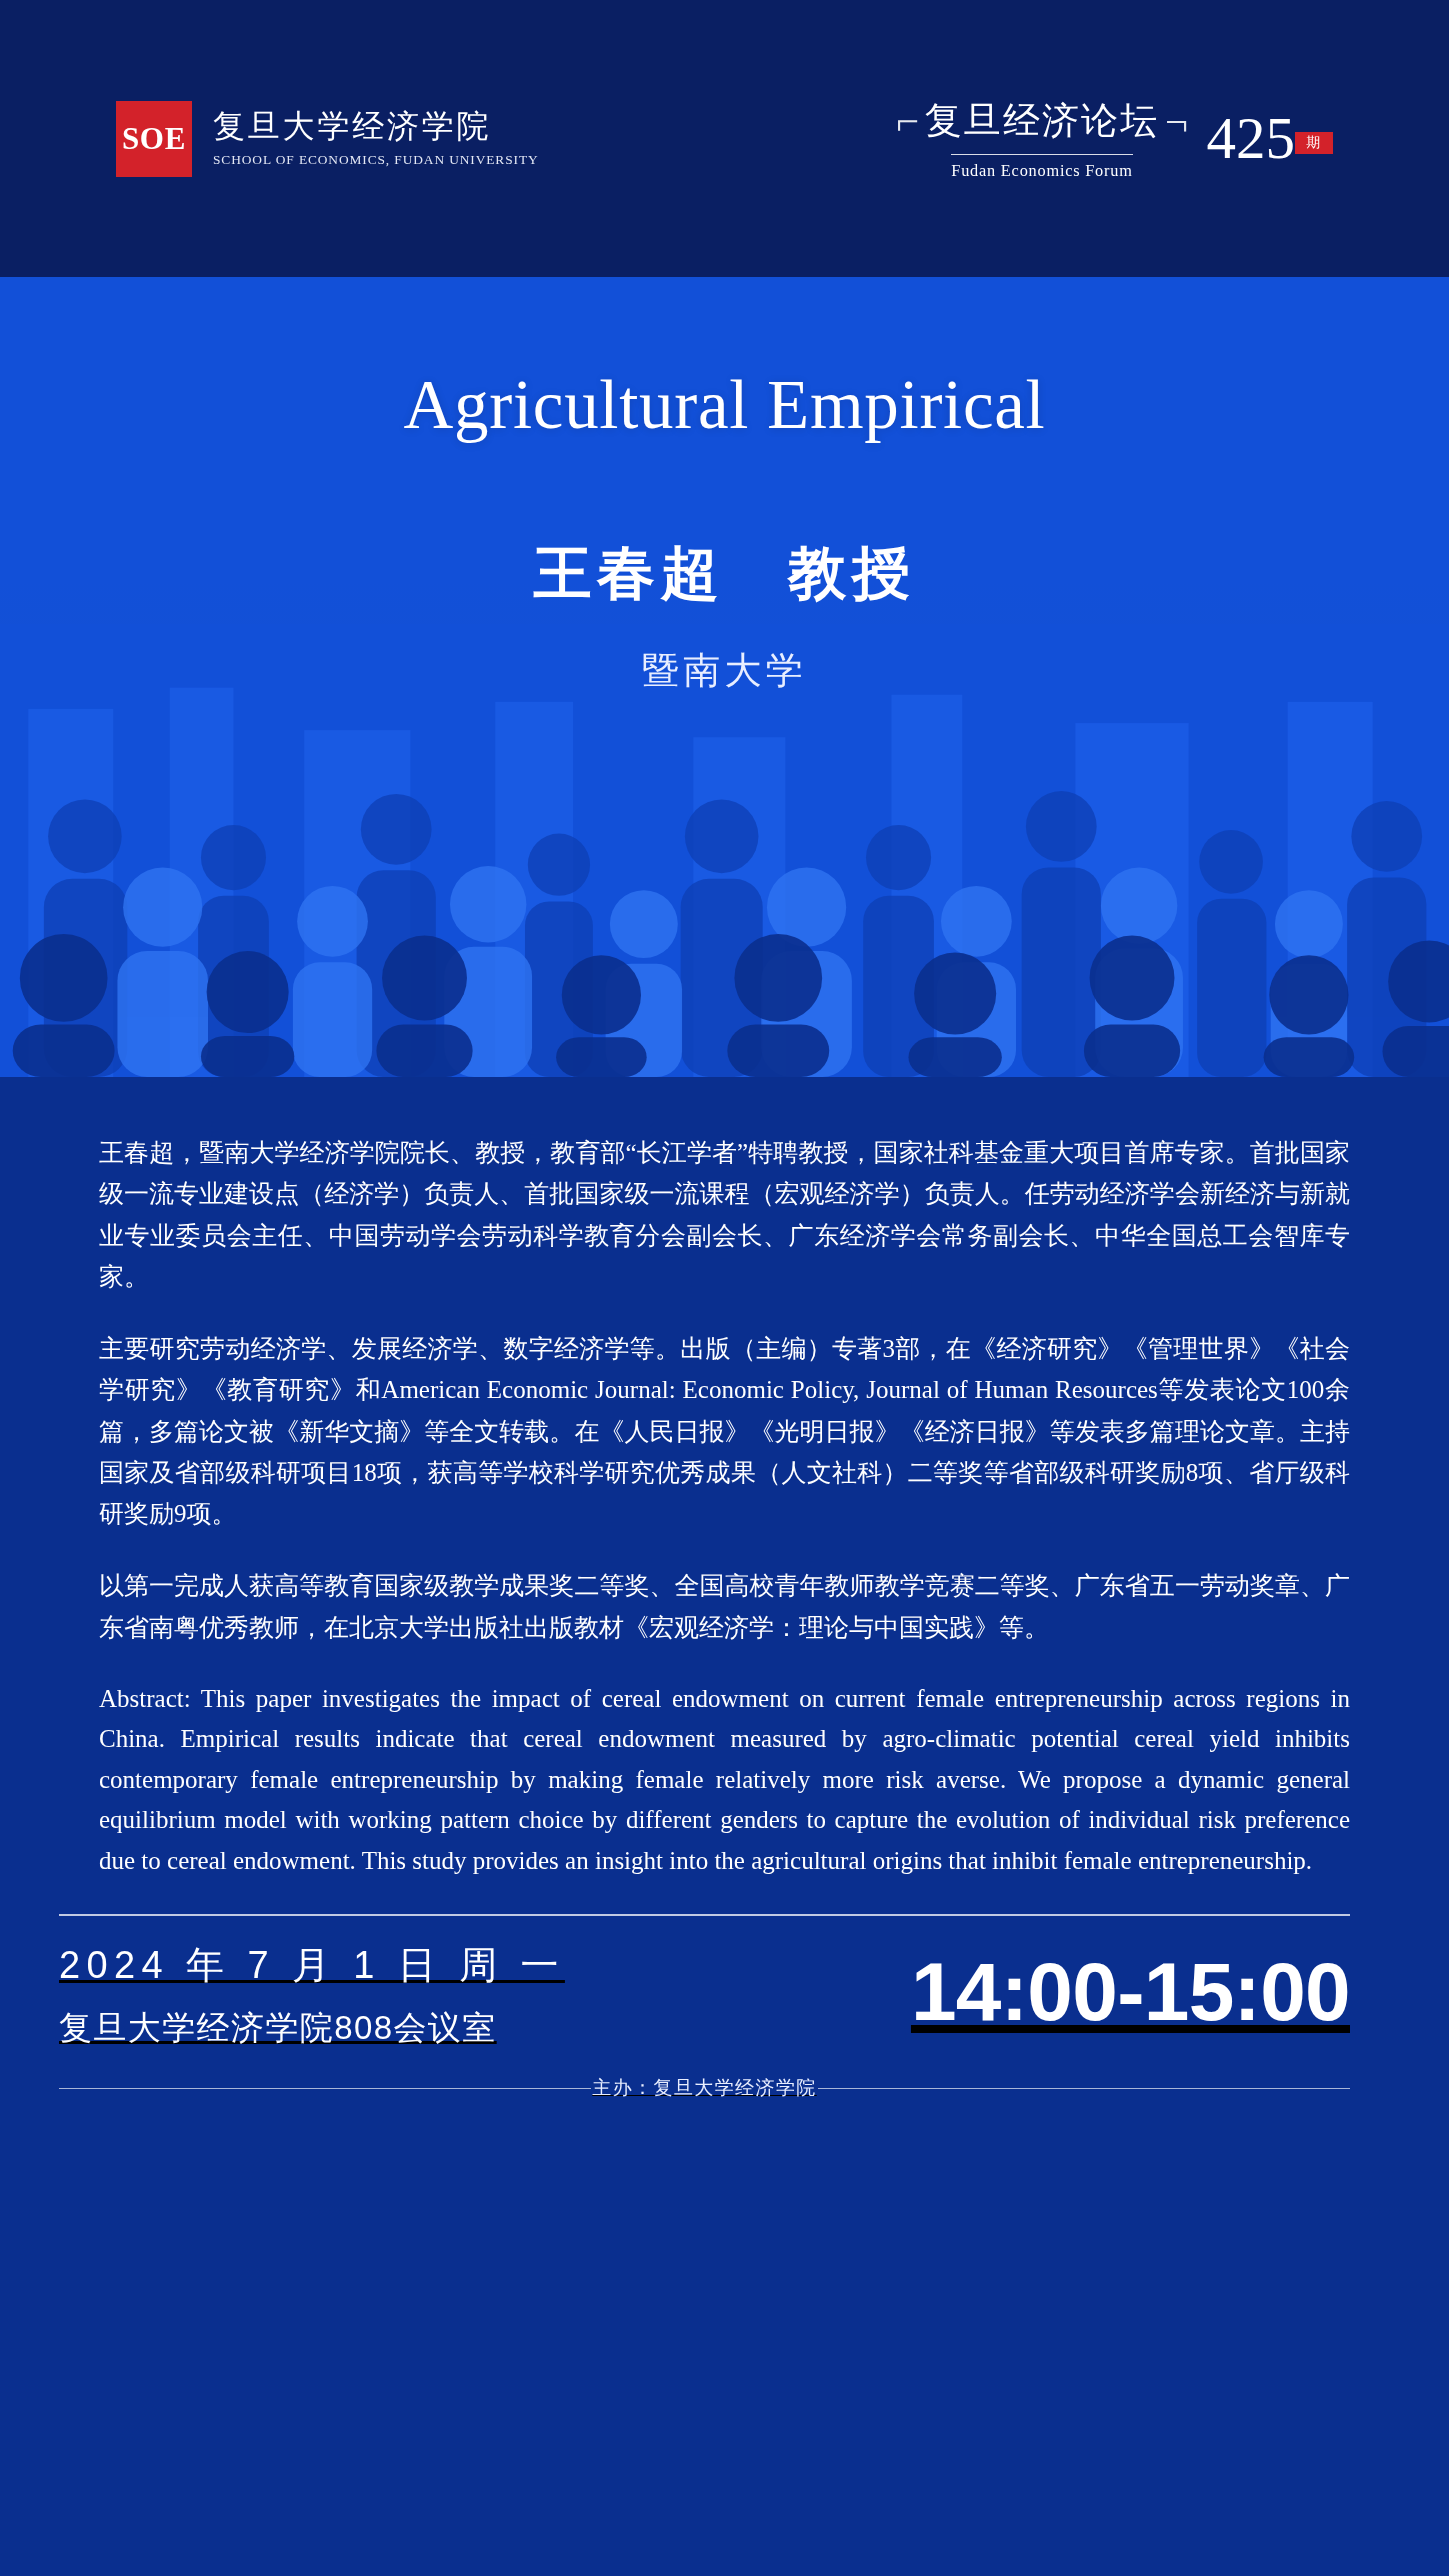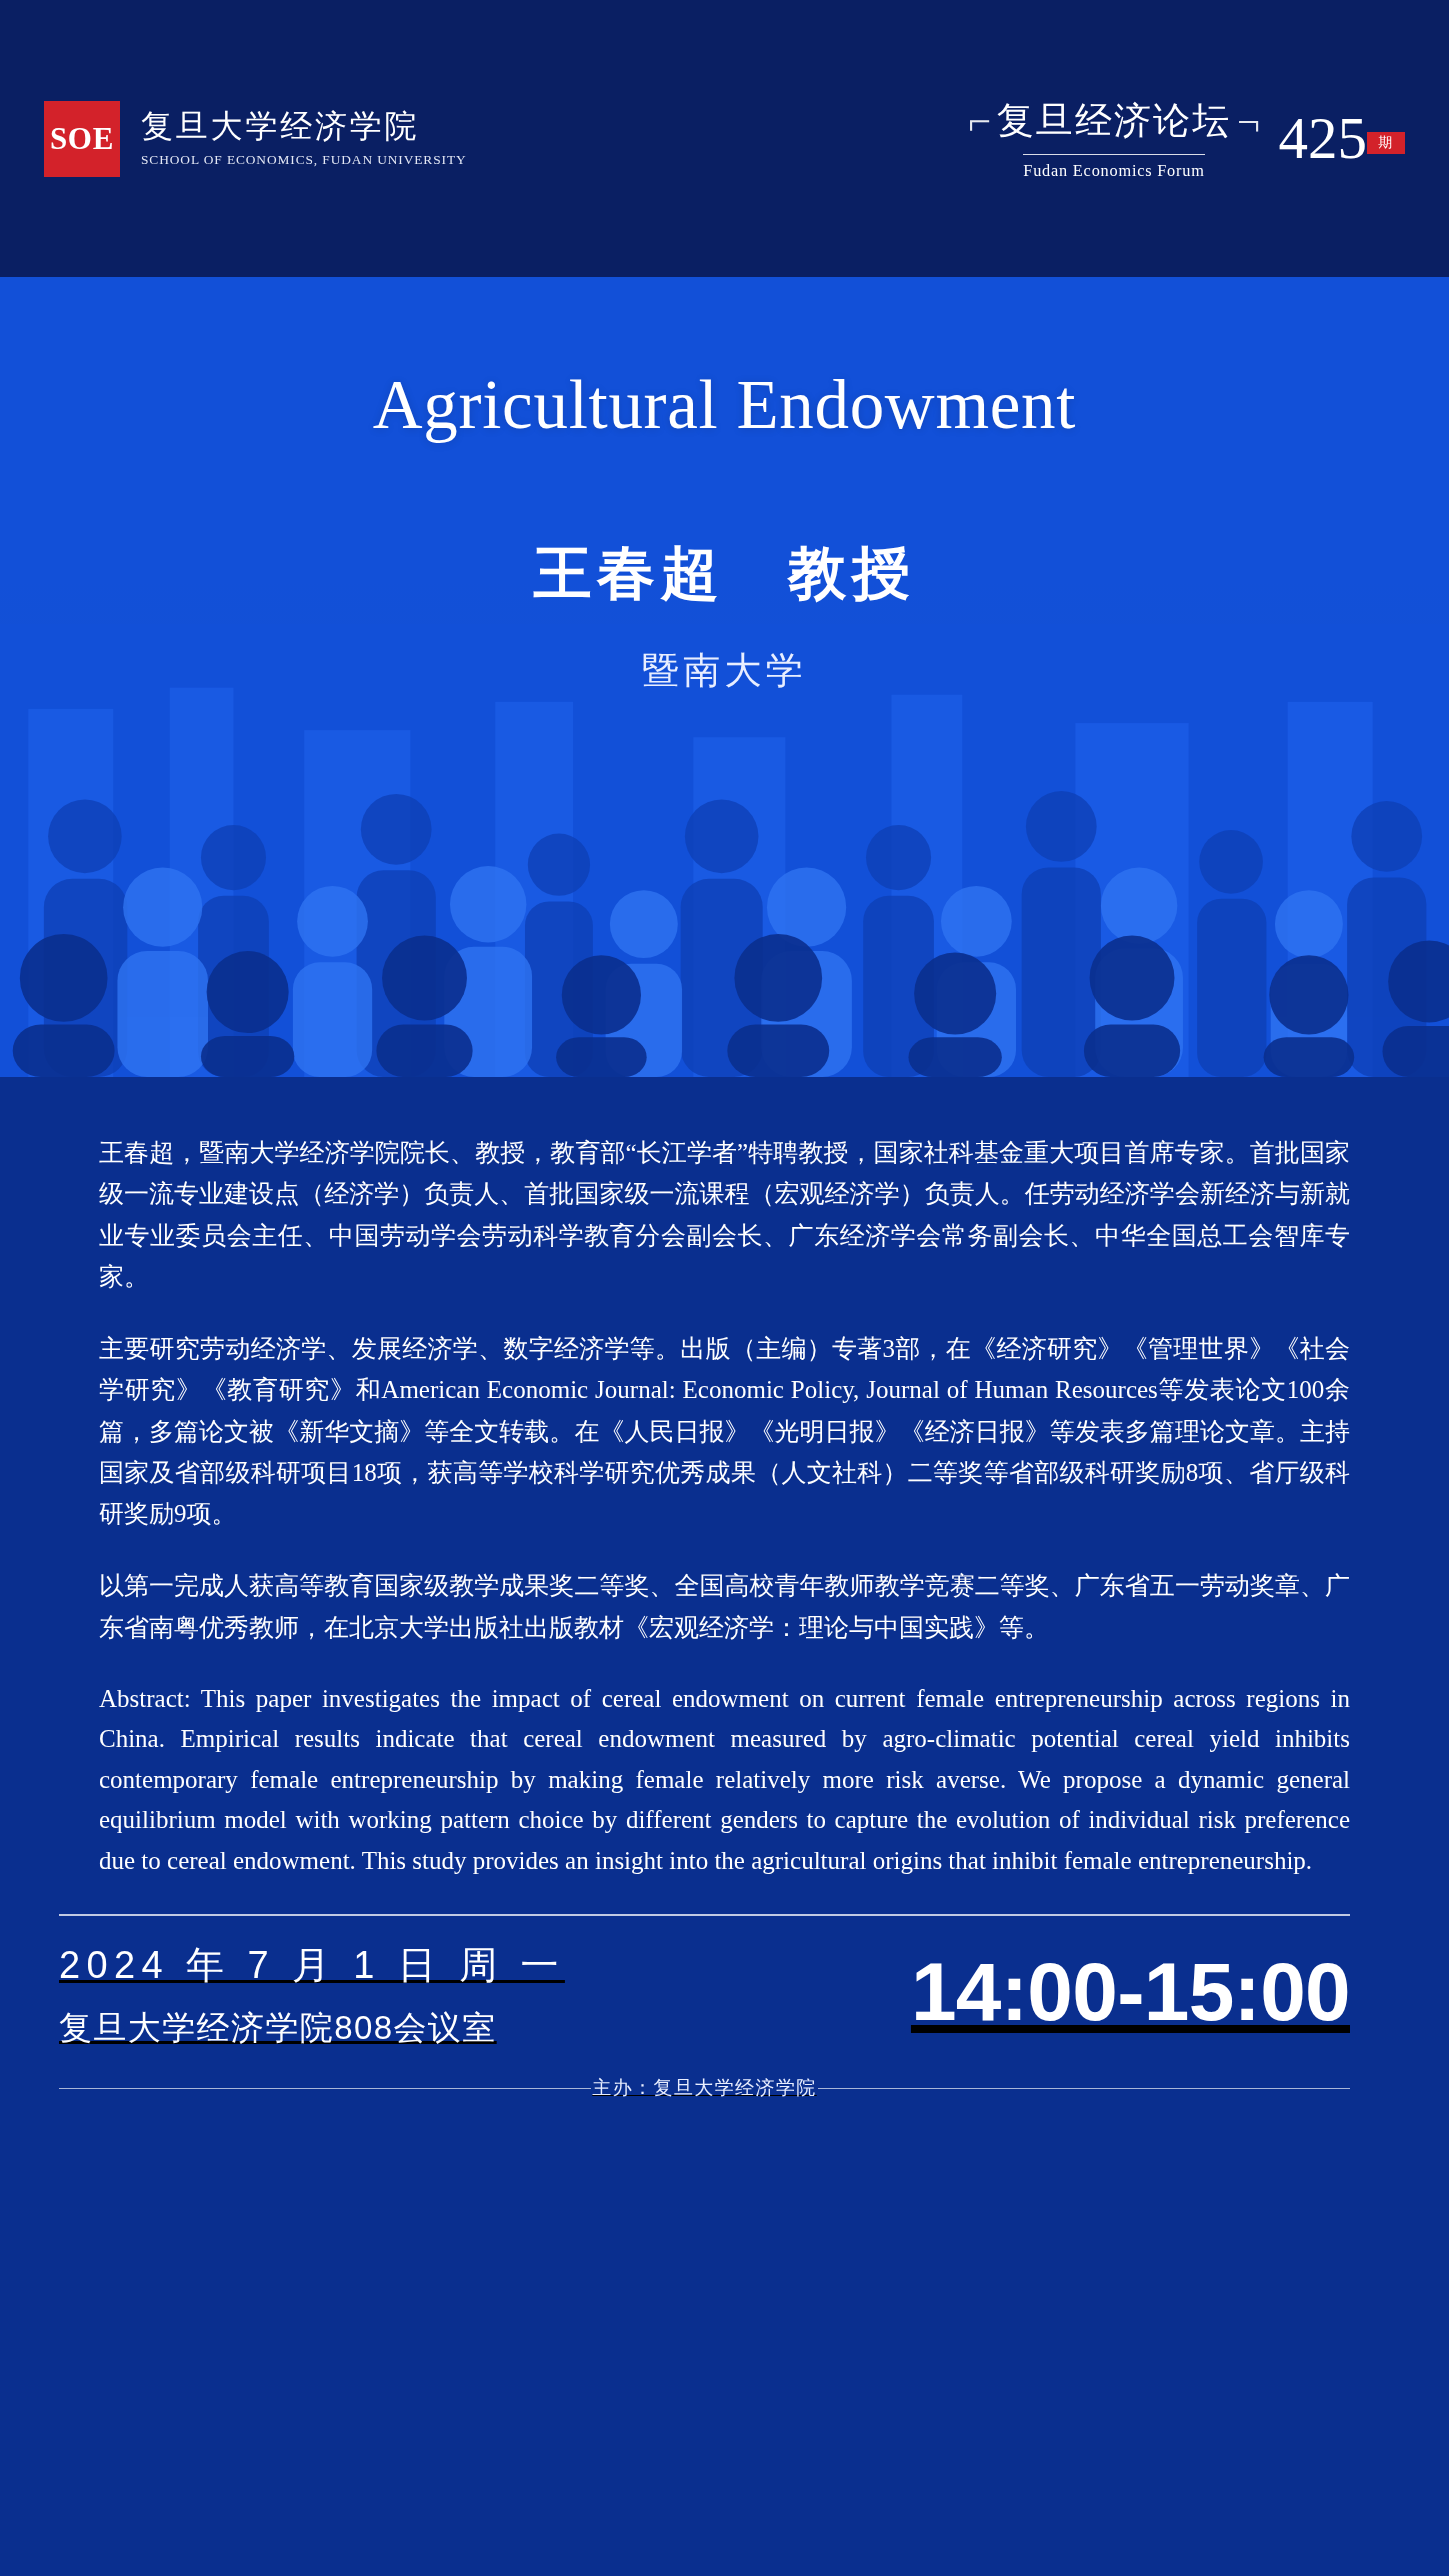--- a/index.html
+++ b/index.html
@@ -17,21 +17,21 @@
   }
 
   
   .header {
     position: relative;
     height: 277px;
     background: #0a1f63;
     display: flex;
     align-items: center;
     justify-content: space-between;
-    padding: 0 44px;
+    padding: 0 116px;
   }
   .brand { display: flex; align-items: center; gap: 21px; }
   .soe-mark {
     width: 76px; height: 76px;
     background: #d3222a;
     display: flex; align-items: center; justify-content: center;
     color: #ffffff;
     font-size: 31px;
     font-weight: bold;
     letter-spacing: 0.7px;
@@ -316,21 +316,21 @@
           <circle cx="1850" cy="524" r="56"></circle>
             <rect x="1786" y="584" width="128" height="56" rx="32"></rect>
           <circle cx="2020" cy="505" r="58"></circle>
             <rect x="1954" y="568" width="132" height="72" rx="36"></rect>
         </g>
       </svg>
     </div>
 
     <div class="hero-inner">
       <div class="hero-title">
-        <div>Agricultural Endowment</div>
+        <div>Agricultural Empirical</div>
       </div>
       <div class="hero-speaker">王春超　教授</div>
       <div class="hero-affil">暨南大学</div>
     </div>
   </div>
 
   <div class="body">
     <p class="para-cn">王春超，暨南大学经济学院院长、教授，教育部“长江学者”特聘教授，国家社科基金重大项目首席专家。首批国家级一流专业建设点（经济学）负责人、首批国家级一流课程（宏观经济学）负责人。任劳动经济学会新经济与新就业专业委员会主任、中国劳动学会劳动科学教育分会副会长、广东经济学会常务副会长、中华全国总工会智库专家。</p>
     <p class="para-cn">主要研究劳动经济学、发展经济学、数字经济学等。出版（主编）专著3部，在《经济研究》《管理世界》《社会学研究》《教育研究》和American Economic Journal: Economic Policy, Journal of Human Resources等发表论文100余篇，多篇论文被《新华文摘》等全文转载。在《人民日报》《光明日报》《经济日报》等发表多篇理论文章。主持国家及省部级科研项目18项，获高等学校科学研究优秀成果（人文社科）二等奖等省部级科研奖励8项、省厅级科研奖励9项。</p>
     <p class="para-cn">以第一完成人获高等教育国家级教学成果奖二等奖、全国高校青年教师教学竞赛二等奖、广东省五一劳动奖章、广东省南粤优秀教师，在北京大学出版社出版教材《宏观经济学：理论与中国实践》等。</p>

